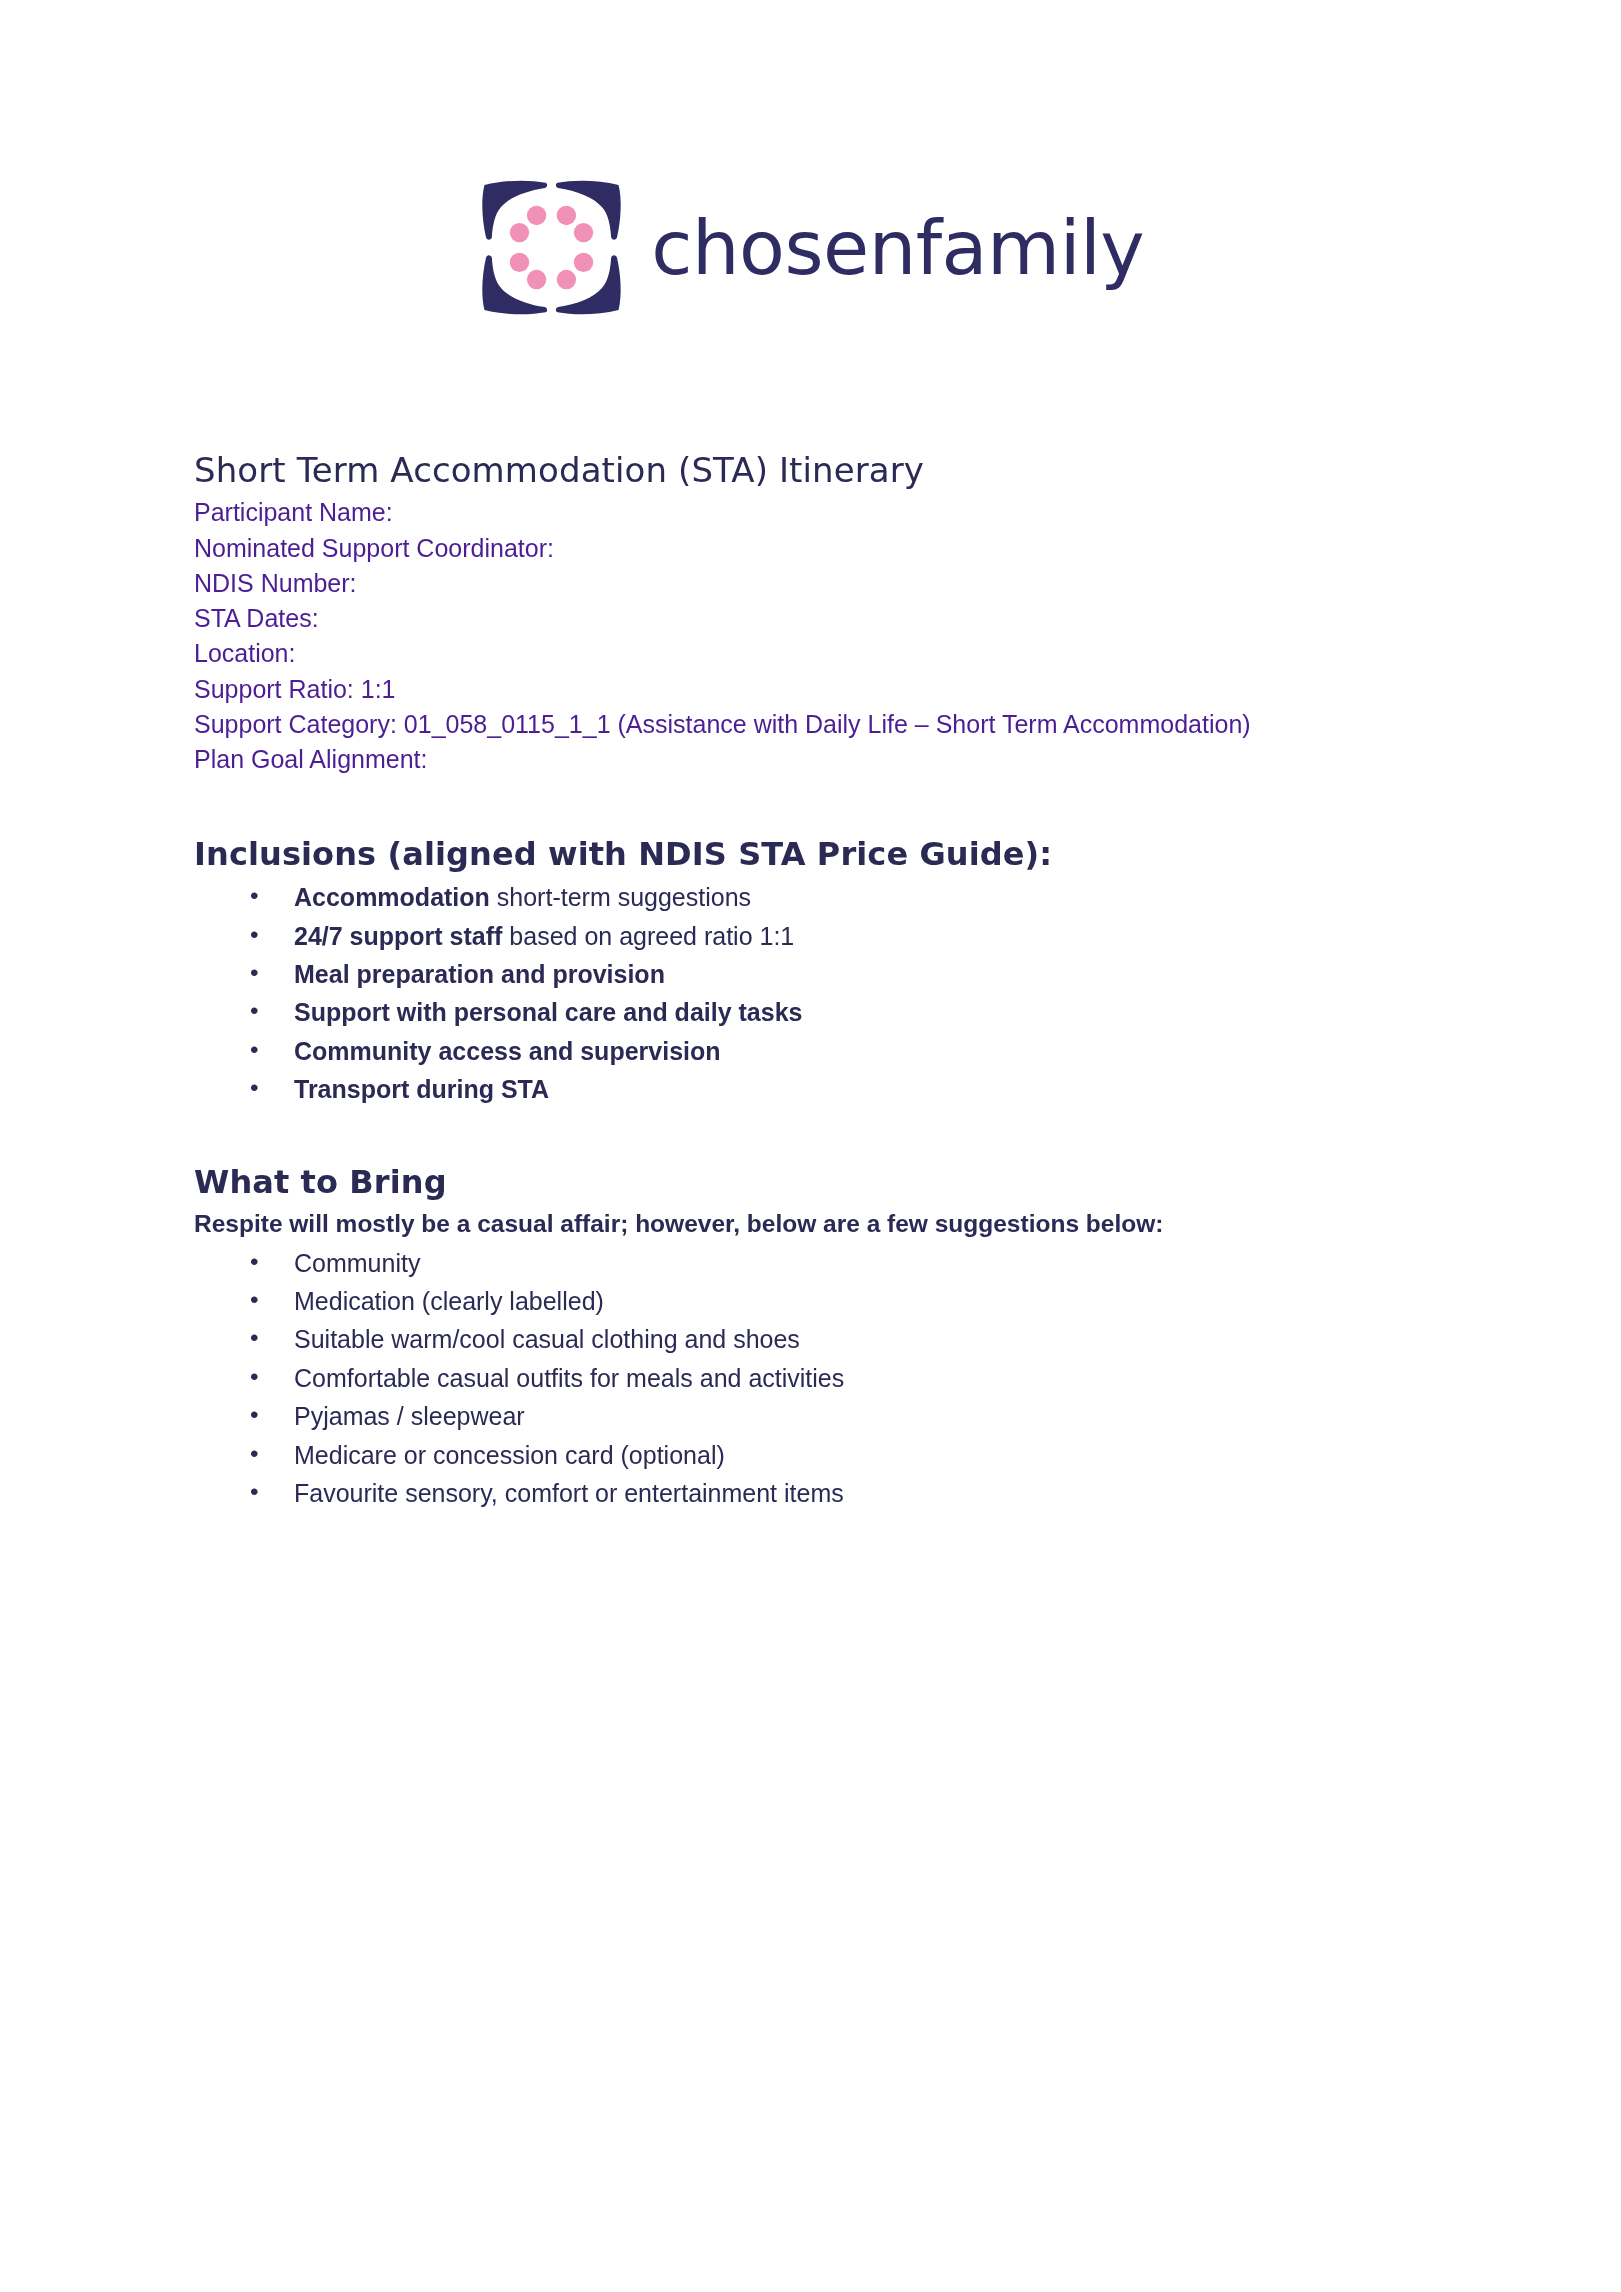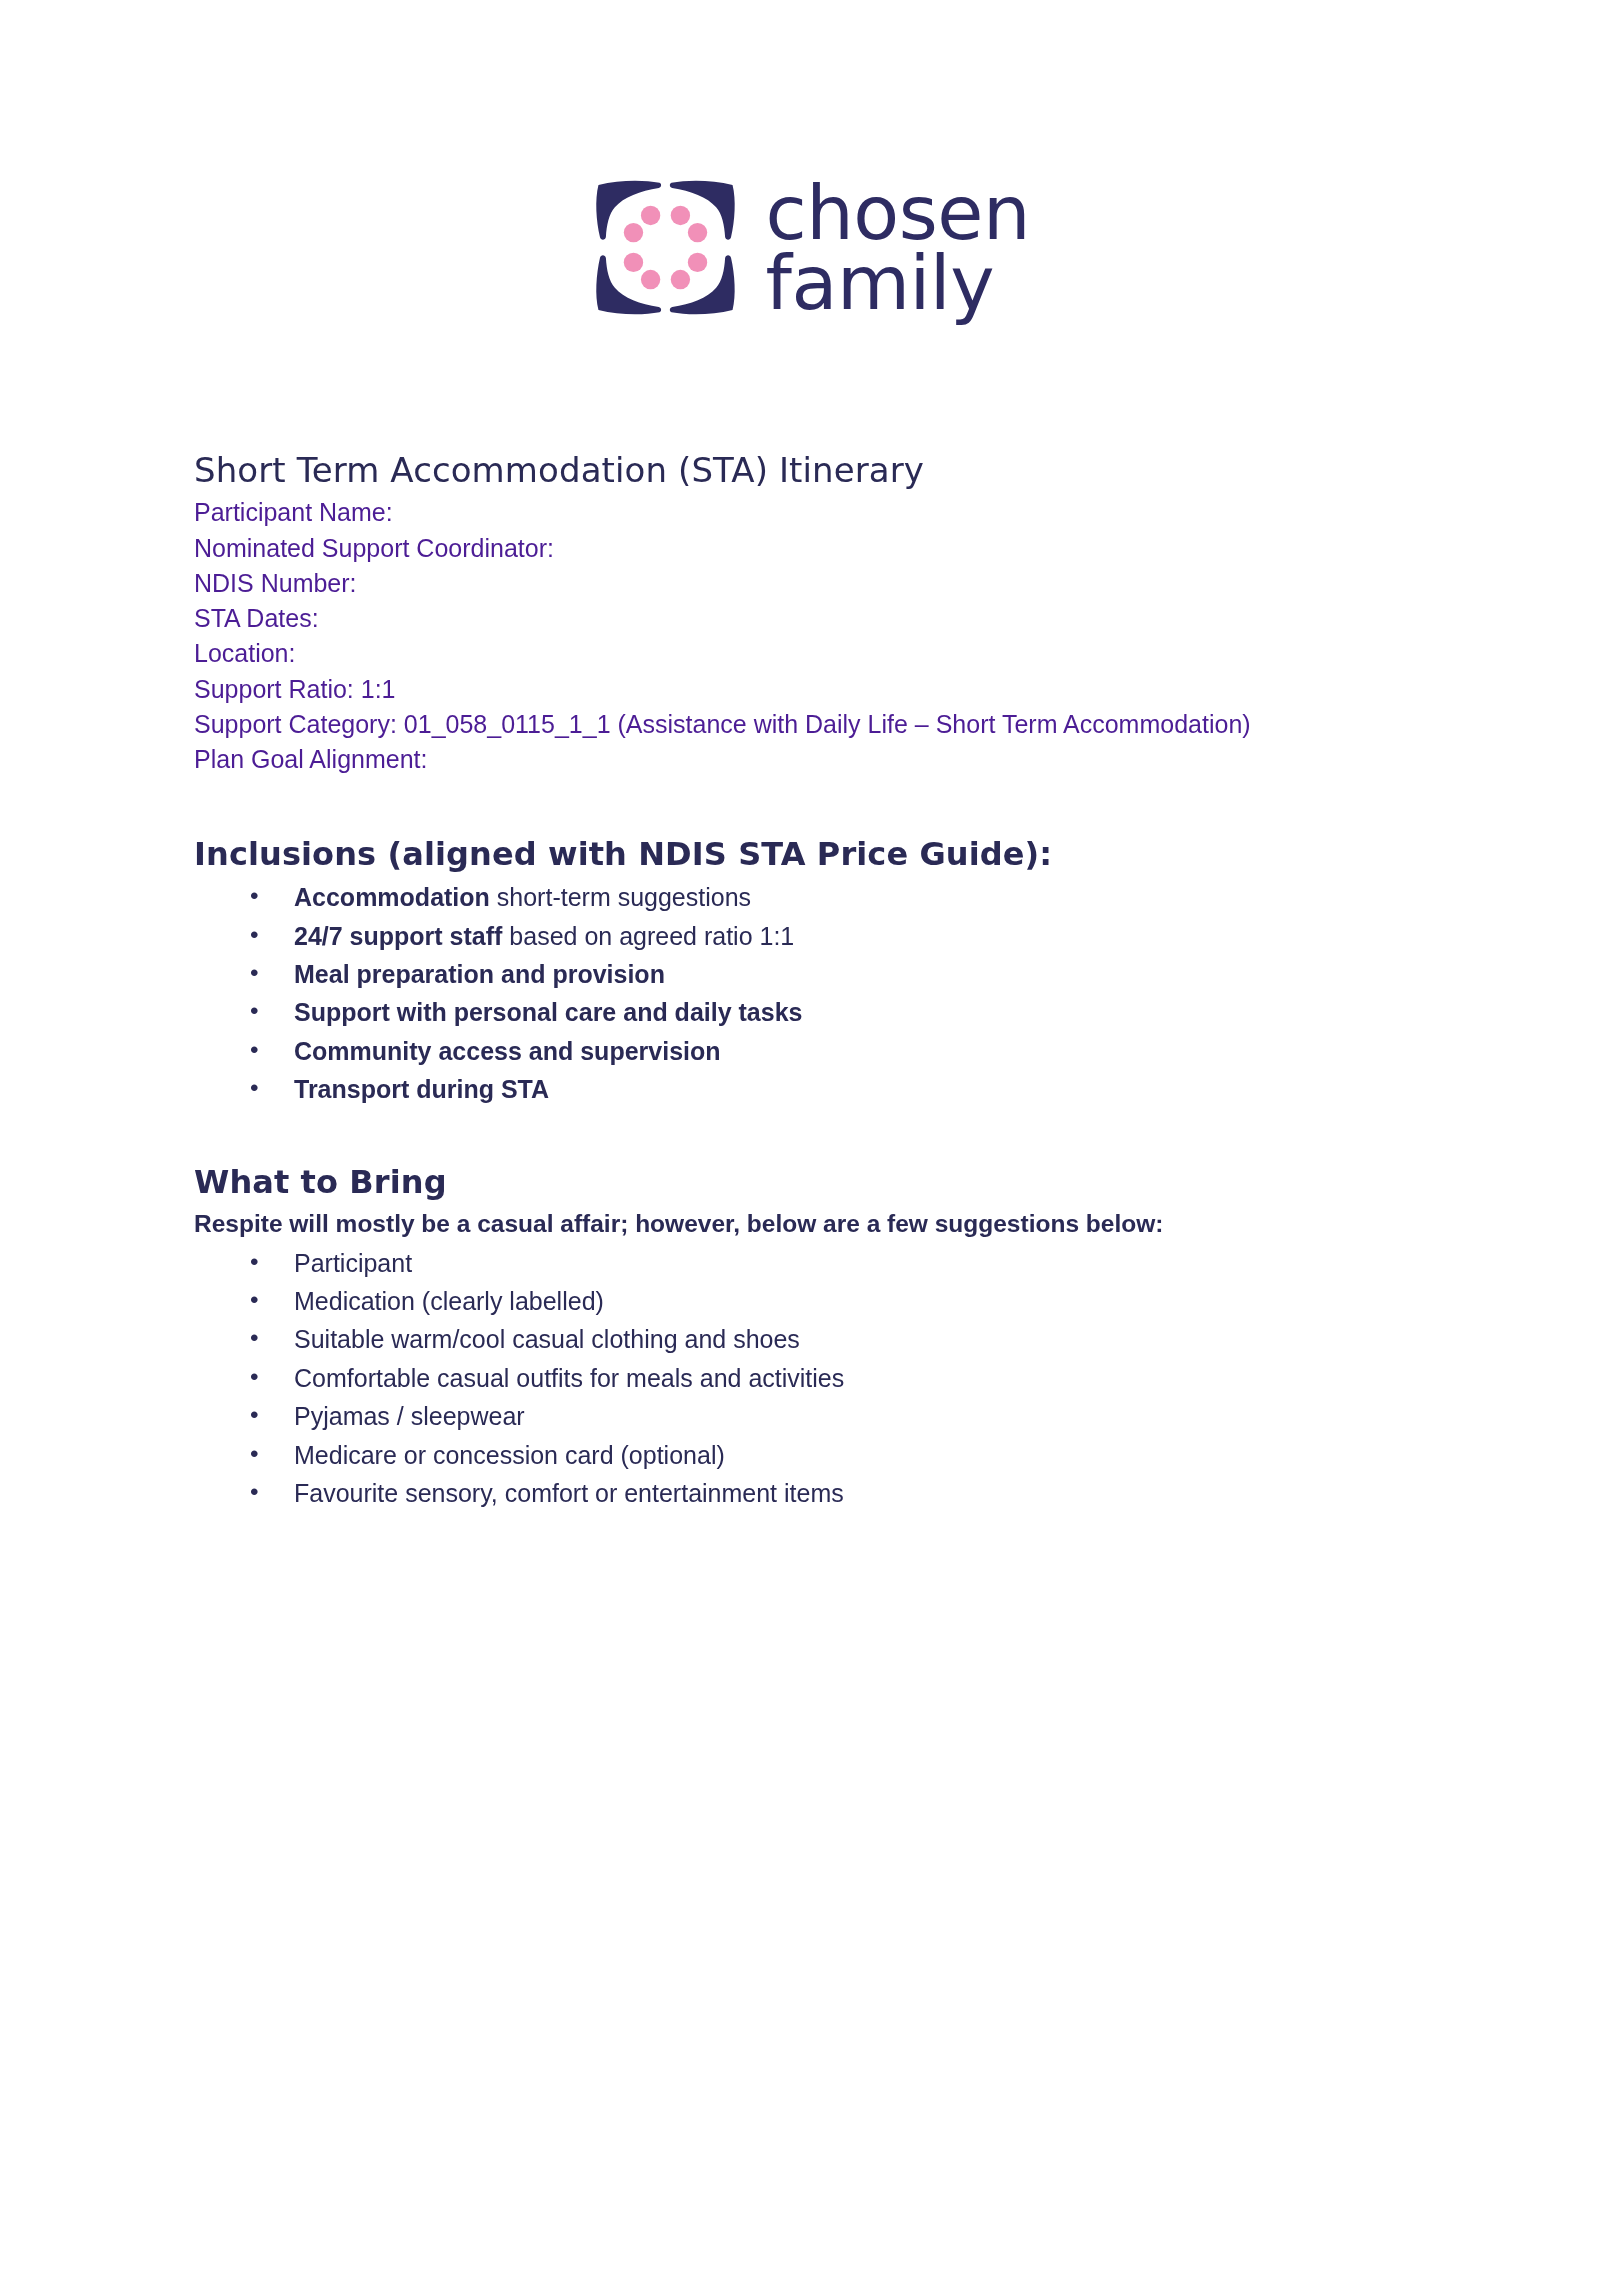--- a/index.html
+++ b/index.html
@@ -40,21 +40,21 @@
     gap: 25.5px;
   }
   .logo-mark {
     width: 149px;
     height: 149px;
     flex: 0 0 auto;
     display: block;
   }
   .logo-word {
     display: flex;
-    flex-direction: column;
+    flex-direction: row;
     line-height: 0.93;
     margin-top: 2px;
   }
   .logo-word span {
     font-family: "DejaVu Sans", sans-serif;
     font-size: 75px;
     font-weight: 400;
     letter-spacing: -0.5px;
     color: #2e2c62;
   }
@@ -197,21 +197,21 @@
       <li><span class="b">Transport during STA</span><span></span></li>
     </ul>
 
     <div class="spacer-md"></div>
 
     <h2 class="section-heading">What to Bring</h2>
 
     <p class="lead-bold">Respite will mostly be a casual affair; however, below are a few suggestions below:</p>
 
     <ul class="bullets">
-      <li>Participant</li>
+      <li>Community</li>
       <li>Medication (clearly labelled)</li>
       <li>Suitable warm/cool casual clothing and shoes</li>
       <li>Comfortable casual outfits for meals and activities</li>
       <li>Pyjamas / sleepwear</li>
       <li>Medicare or concession card (optional)</li>
       <li>Favourite sensory, comfort or entertainment items</li>
     </ul>
 
   </div>
 </div>

